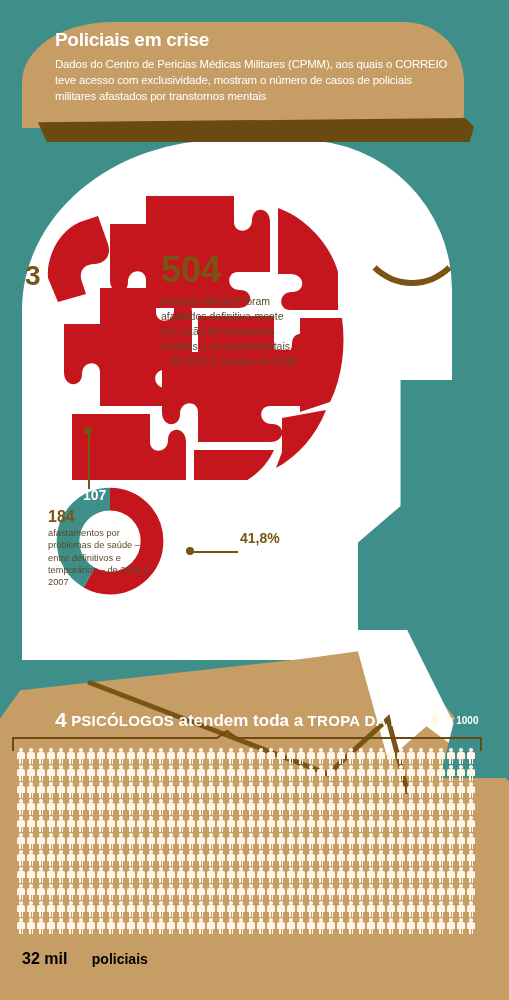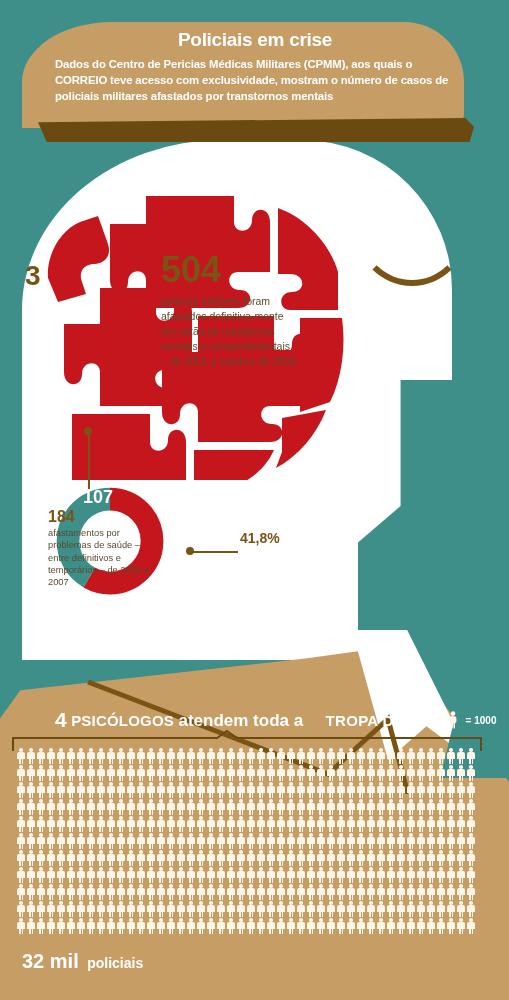--- a/index.html
+++ b/index.html
@@ -42,24 +42,24 @@
     border-bottom-right-radius:20px 14px;
   }
   .banner-shadow{
     position:absolute;left:38px;top:118px;width:436px;height:24px;
     background:#6B4A12;
     clip-path:polygon(0% 18%, 98% 0%, 100% 36%, 99% 100%, 2% 100%);
   }
   .banner-inner{position:absolute;left:55px;top:30px;width:400px;}
   .banner-title{
     color:#FFFFFF;font-size:19px;font-weight:bold;letter-spacing:-.3px;
-    margin:0 0 5px 0;line-height:1.1;text-align:center;
+    margin:0 0 5px 0;line-height:1.1;
   }
   .banner-sub{
-    color:#FFFFFF;font-size:11.4px;font-weight:bold;line-height:1.42;
+    color:#FFFFFF;font-size:11.4px;font-weight:normal;line-height:1.42;
     margin:0;letter-spacing:-.15px;
   }
 
   
   .brain{position:absolute;left:38px;top:160px;width:320px;height:320px;}
   .brain svg{display:block;}
 
   
   .stat{position:absolute;}
   .stat .num{
@@ -69,21 +69,21 @@
     color:#5B4A2E;font-size:10.5px;line-height:1.42;
   }
   #stat-3{left:25px;top:262px;width:70px;}
   #stat-3 .num{font-size:28px;}
   #stat-295{left:161px;top:252px;width:135px;}
   #stat-295 .num{font-size:36px;}
 
   
   .donut-wrap{position:absolute;left:46px;top:485px;width:128px;height:112px;}
   .donut-label{
-    position:absolute;color:#FFFFFF;font-weight:bold;font-size:18px;
+    position:absolute;color:#FFFFFF;font-weight:bold;font-size:14px;
   }
   #donut-107{left:83px;top:487px;}
   #donut-77{left:169px;top:542px;}
   .donut-center{
     position:absolute;left:48px;top:508px;width:102px;text-align:left;
   }
   .donut-center .num{color:#7A5415;font-size:16px;font-weight:bold;line-height:1.1;}
   .donut-center .desc{color:#5B4A2E;font-size:9.3px;line-height:1.34;margin-top:1px;}
 
   .leader-v{position:absolute;left:88px;top:431px;width:2px;height:58px;background:#7A5415;}
@@ -116,21 +116,21 @@
   }
 
   
   .psy-line{
     position:absolute;left:55px;top:708px;
     white-space:nowrap;color:#FFFFFF;
   }
   .psy-10{font-size:21px;font-weight:bold;vertical-align:-1px;}
   .psy-word{font-size:15px;font-weight:bold;letter-spacing:.2px;}
   .psy-mid{font-size:17px;font-weight:bold;}
-  .psy-tropa{font-size:15px;font-weight:bold;letter-spacing:.3px;margin-left:18px;}
+  .psy-tropa{font-size:15px;font-weight:bold;letter-spacing:.3px;margin-left:0;}
   .legend-fig{display:inline-block;vertical-align:-3px;margin-left:12px;}
   .legend-eq{font-size:10px;font-weight:bold;color:#FFFFFF;margin-left:3px;vertical-align:2px;}
 
   
   .bracket{position:absolute;left:12px;top:730px;width:470px;height:22px;}
   .picto{
     position:absolute;left:16px;top:748px;width:462px;height:190px;
     display:flex;flex-wrap:wrap;align-content:flex-start;
     gap:0px;overflow:hidden;
   }
@@ -146,22 +146,22 @@
   .fig u{
     position:absolute;left:3.1px;top:10.2px;width:1.5px;height:6px;
     background:#FFF6E8;
   }
   .fig s{
     position:absolute;left:5.6px;top:10.2px;width:1.5px;height:6px;
     background:#FFF6E8;
   }
 
   .footer{position:absolute;left:22px;top:950px;white-space:nowrap;}
-  .footer .big{color:#ffffff;font-size:20px;font-weight:bold;}
-  .footer .small{color:#ffffff;font-size:14px;font-weight:bold;margin-left:4px;}
+  .footer .big{color:#000000;font-size:16px;font-weight:bold;}
+  .footer .small{color:#000000;font-size:14px;font-weight:bold;margin-left:20px;}
 </style>
 </head>
 <body>
 
 <div class="stage">
 
   <div class="head-white"></div>
   <div class="ear-teal"></div>
   <div class="nose-notch"></div>
   <div class="smile"></div>

